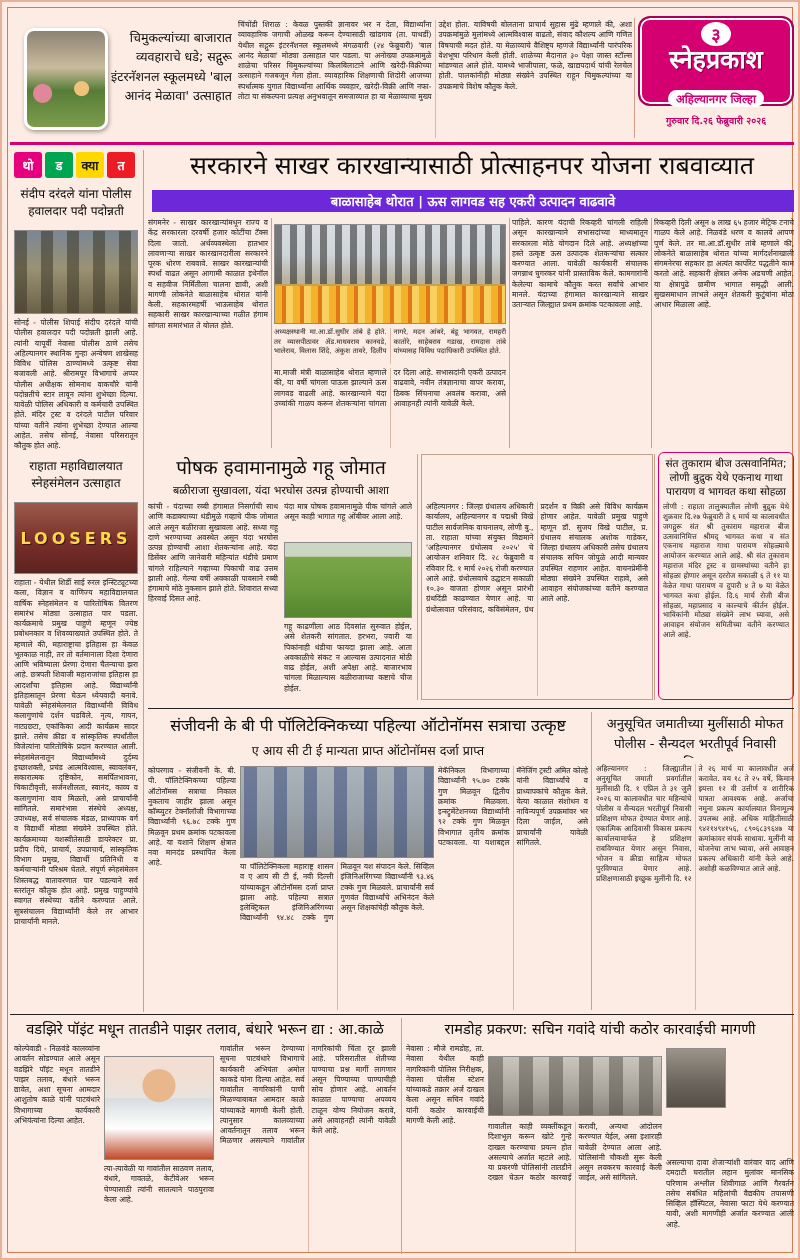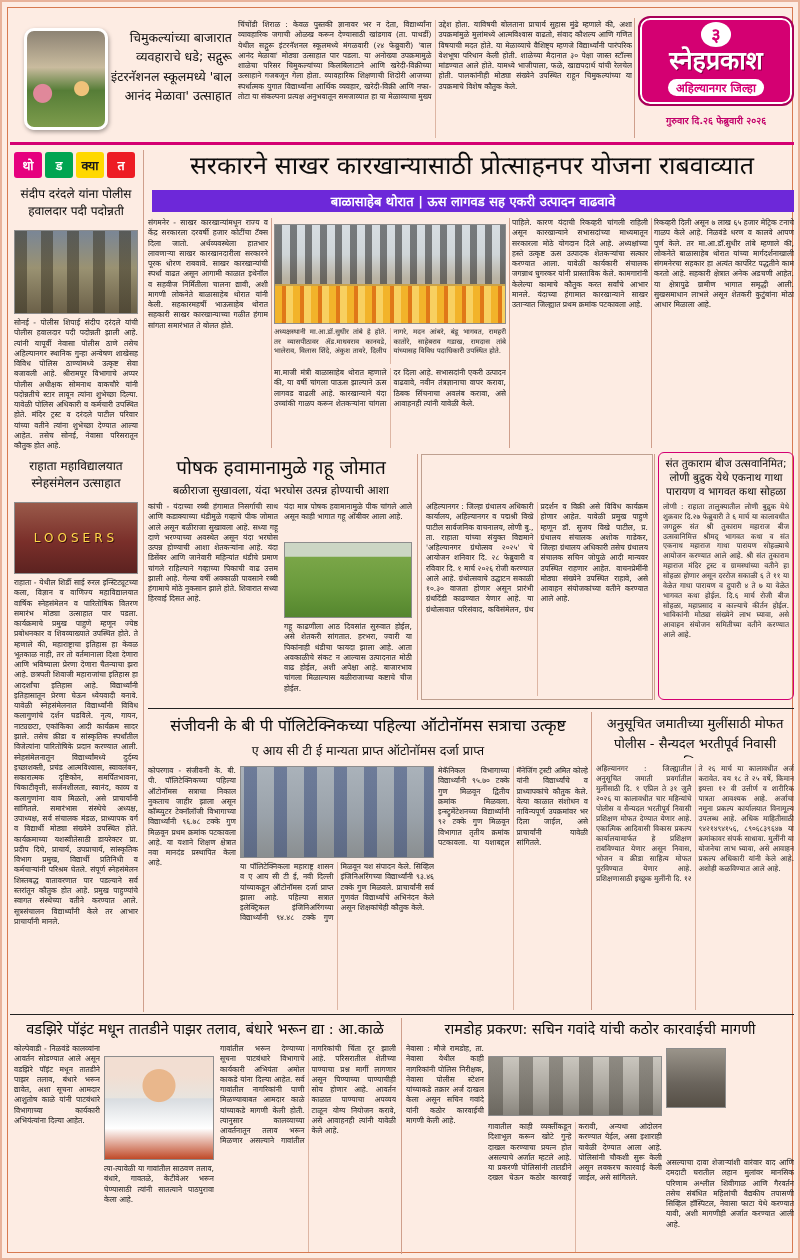--- a/index.html
+++ b/index.html
@@ -22,40 +22,40 @@
   .hline-black{height:1px;background:#222;}
   
   .masthead-box{
     background:#d40072;border:2px solid #a80058;border-radius:12px;
     box-shadow:0 0 0 2px #ffffff inset;
     display:flex;flex-direction:column;align-items:center;padding:4px 6px 8px;
   }
   .mast-circle{width:30px;height:30px;border-radius:50%;background:#fff;color:#d40072;
     font-weight:700;font-size:18px;display:flex;align-items:center;justify-content:center;}
   .mast-title{color:#fff;font-weight:700;font-size:25px;line-height:1.1;text-shadow:1px 1px 0 #7a0040;}
-  .mast-pill{background:#fff;color:#d40072;font-weight:700;font-size:11.5px;border-radius:9px;padding:1px 8px;margin-top:5px;}
+  .mast-pill{background:#fff;color:#d40072;font-weight:700;font-size:11.5px;border-radius:9px;padding:1px 8px;margin-top:16px;}
   .date-line{color:#c2006a;font-weight:700;font-size:9.5px;}
   .magenta-rule{height:3px;background:#d40072;}
   
   .letterbox{width:28px;height:26px;display:inline-flex;align-items:center;justify-content:center;
     font-weight:700;font-size:12.5px;color:#fff;margin-right:3px;border-radius:3px;}
   .lb0{background:#e6007e;} .lb1{background:#00a551;} .lb2{background:#ffd800;color:#1a1a1a;} .lb3{background:#ed1c24;}
   .orange-band{background:#6d28d9;color:#fff;font-weight:700;font-size:13px;display:flex;align-items:center;justify-content:center;}
   
   .ph-market{border-radius:10px;border:3px solid #fff;box-shadow:1px 2px 4px rgba(0,0,0,.35);
     background:
       radial-gradient(circle at 20% 65%, #e0889a 0 9px, transparent 10px),
       radial-gradient(circle at 70% 60%, #f0c27a 0 7px, transparent 8px),
       linear-gradient(180deg,#8d8374 0%,#c9bb9e 38%,#567d37 62%,#7d9c4c 100%);}
   .ph-police{background:
       repeating-linear-gradient(90deg, rgba(60,55,40,.55) 0 12px, rgba(0,0,0,0) 12px 26px),
       linear-gradient(180deg,#7a8696 0%,#9a9272 45%,#6b6048 100%);}
   .ph-loosers{background:linear-gradient(180deg,#9a5a4a 0%,#7a2f2a 55%,#5c2220 100%);
     display:flex;align-items:center;justify-content:center;}
-  .loosers-text{color:#ffd84a;font-weight:400;font-size:12px;letter-spacing:4px;text-shadow:1px 1px 0 #3a1210;}
+  .loosers-text{color:#ffd84a;font-weight:700;font-size:16px;letter-spacing:4px;text-shadow:1px 1px 0 #3a1210;}
   .ph-ceremony{background:
       repeating-linear-gradient(90deg, rgba(40,40,40,.55) 0 7px, rgba(0,0,0,0) 7px 15px),
       linear-gradient(180deg,#d7dde2 0%,#cfd5d8 30%,#b9b2a2 55%,#b9b2a2 100%);}
   .garlands{position:absolute;left:0;right:0;bottom:0;height:38%;
     background:repeating-linear-gradient(90deg,#f2b32a 0 7px,#e07818 7px 11px,#f8d060 11px 18px);
     border-top:2px solid #caa24a;}
   .ph-wheat{background:linear-gradient(180deg,#ccd6c4 0%,#ccd6c4 18%,#7aa648 19%,#6a9a3c 60%,#54862e 100%);}
   .ph-group{background:
       repeating-linear-gradient(90deg, rgba(50,70,120,.5) 3px 16px, rgba(0,0,0,0) 16px 33px),
       linear-gradient(180deg,#aab2ba 0%,#9aa2aa 55%,#8a8e90 100%);}

